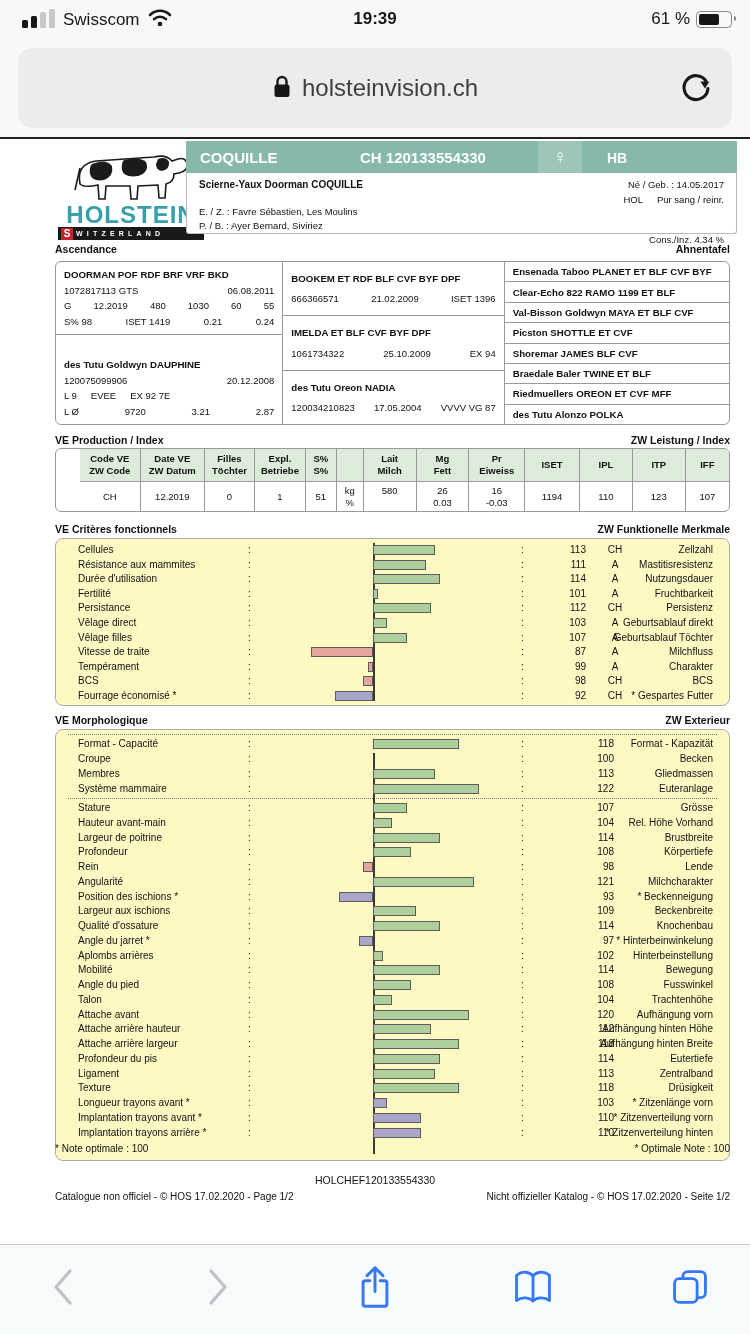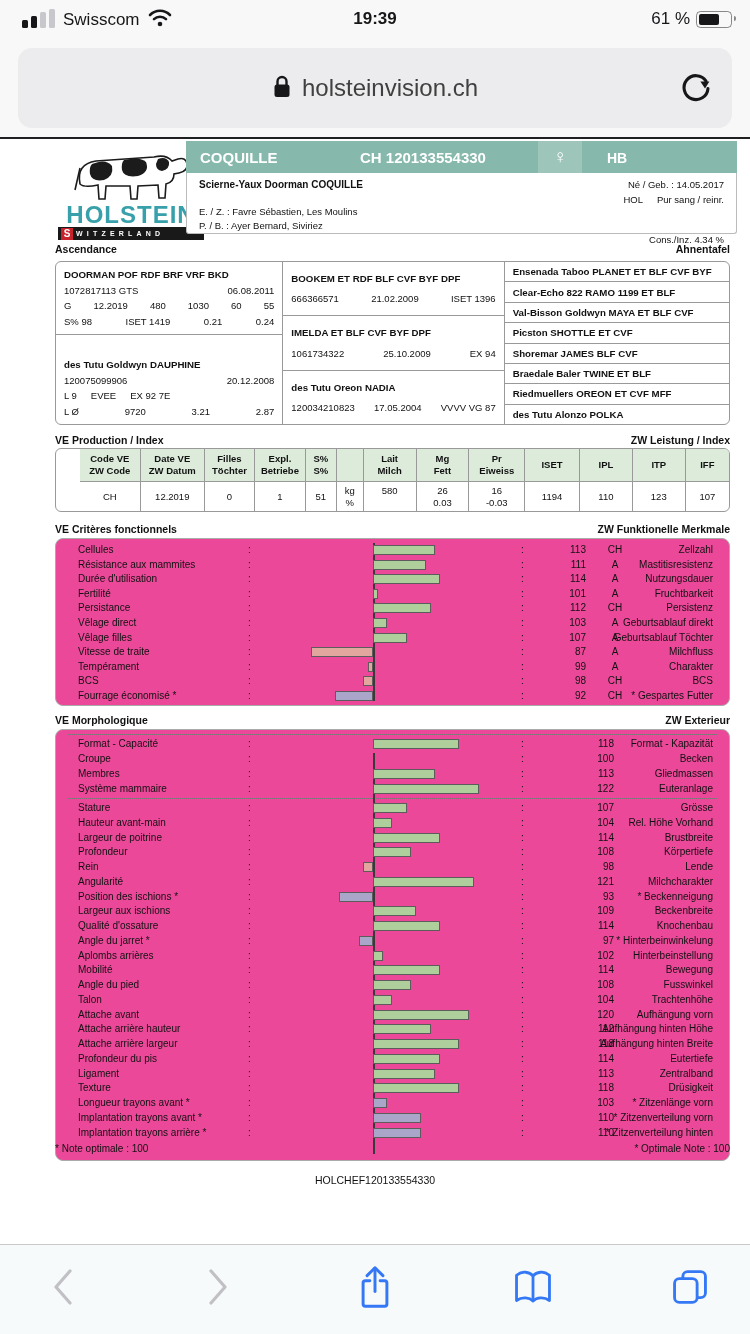--- a/index.html
+++ b/index.html
@@ -64,21 +64,21 @@
   .pline.b{font-weight:700;font-size:9.7px;}
   
   .prod{left:55px;top:309px;width:675px;height:64px;border:1px solid #999;border-radius:6px;overflow:hidden;background:#fff;padding-left:24px;}
   .prow{display:flex;}
   .prow.hd{height:33px;background:#dcebda;border-bottom:1px solid #999;font-weight:700;}
   .prow.dt{height:29px;}
   .pcellt{display:flex;flex-direction:column;align-items:center;justify-content:center;border-right:1px solid #999;font-size:9.5px;line-height:12px;overflow:hidden;}
   .pcellt:last-child{border-right:none;}
   .pcellt .tl{white-space:nowrap;}
   
-  .chartbox{left:55px;width:675px;border:1px solid #aaa;border-radius:8px;background:#ec4899;position:absolute;}
+  .chartbox{left:55px;width:675px;border:1px solid #aaa;border-radius:8px;background:#fef9c3;position:absolute;}
   .func{top:399px;height:168px;padding-top:4px;}
   .morph{top:590px;height:432px;padding-top:3px;}
   .axis{position:absolute;left:317px;width:1.5px;background:#3a3a3a;}
   .crow{position:relative;}
   .crow span{position:absolute;white-space:nowrap;font-size:10px;line-height:14px;}
   .flab{left:22px;}
   .c1{left:192px;}
   .c2{left:465px;}
   .val{left:460px;width:70px;text-align:right;}
   .morph .val{left:488px;}
@@ -749,20 +749,24 @@
           <span class="val">110</span>
           <span class="glab">* Zitzenverteilung hinten</span>
         </div>
       </div>
 
     <div class="abs f-note">
       <span>* Note optimale : 100</span>
       <span>* Optimale Note : 100</span>
     </div>
     <div class="abs f-brand">HOLCHEF120133554330</div>
+    <div class="abs f-line2">
+      <span>Catalogue non officiel  -  © HOS 17.02.2020  -  Page 1/2</span>
+      <span>Nicht offizieller Katalog  -  © HOS 17.02.2020  -  Seite 1/2</span>
+    </div>
   </div>
 
   <div class="toolbar">
     <button class="tbtn" style="left:41px;">
       <svg width="26" height="40" viewBox="0 0 26 40">
           <polyline points="20,4 6,20 20,36" fill="none" stroke="#c0c0c5" stroke-width="3.2" stroke-linecap="round" stroke-linejoin="round"></polyline>
         </svg>
     </button>
     <button class="tbtn" style="left:196px;">
       <svg width="26" height="40" viewBox="0 0 26 40">

